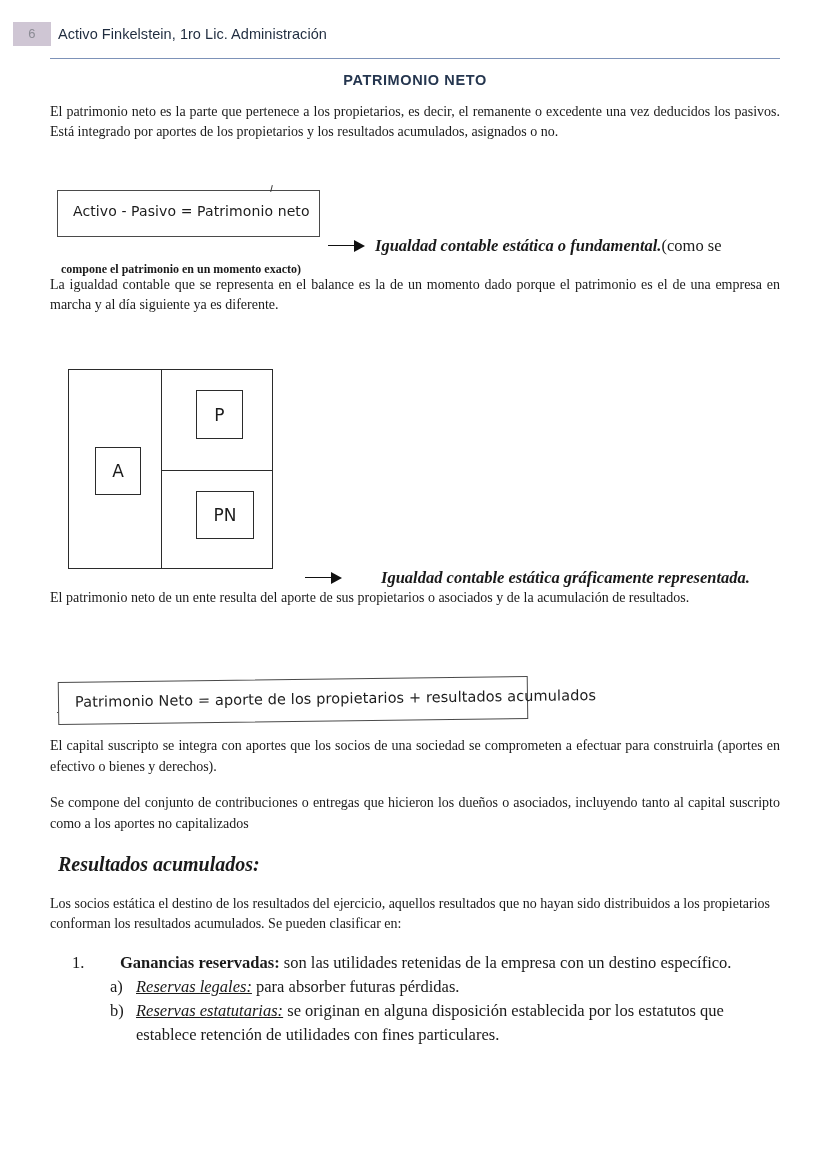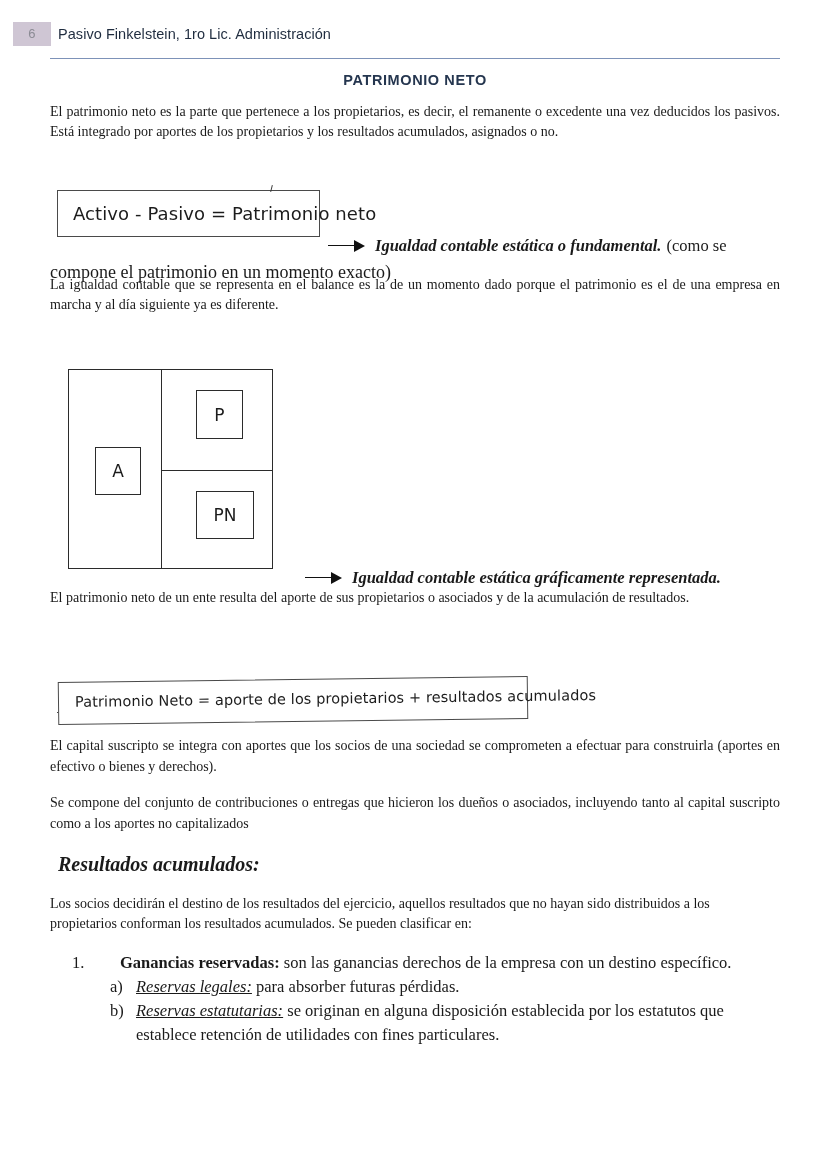--- a/index.html
+++ b/index.html
@@ -93,21 +93,21 @@
   
   .scan-box {
     position: relative;
     border: 1.3px solid #4a4a4a;
     background: #ffffff;
     font-family: "DejaVu Sans", "Liberation Sans", sans-serif;
     color: #1c1c1c;
     box-sizing: border-box;
   }
   .scan-box .scan-txt {
-    font-size: 18px;
+    font-size: 14px;
     letter-spacing: 0.1px;
     white-space: nowrap;
   }
 
   #formula-box-1 {
     position: absolute;
     left: 57px;
     top: 190px;
     width: 263px;
     height: 47px;
@@ -152,20 +152,21 @@
     white-space: nowrap;
     text-align: right;
   }
   .arrow-row-2 {
     position: absolute;
     left: 305px;
     top: 568px;
     display: flex;
     align-items: center;
     white-space: nowrap;
+    gap: 29px;
   }
   .arrow-glyph {
     display: inline-block;
     position: relative;
     width: 40px;
     height: 14px;
     margin-right: 7px;
     flex: none;
   }
   .arrow-glyph .shaft {
@@ -191,24 +192,25 @@
     font-weight: bold;
     font-style: italic;
   }
   .cap-plain {
     font-size: 16.5px;
     font-weight: normal;
     font-style: normal;
   }
   .tail-line {
     position: absolute;
-    left: 50px;
+    left: 61px;
     top: 262px;
-    font-size: 18px;
-    white-space: nowrap;
+    font-size: 12px;
+    white-space: nowrap;
+    font-weight: bold;
   }
 
   
   #apn-diagram {
     position: absolute;
     left: 68px;
     top: 369px;
     width: 205px;
     height: 200px;
   }
@@ -286,21 +288,21 @@
   .li-2-term {
     font-style: italic;
     text-decoration: underline;
   }
 </style>
 </head>
 <body>
 
 <div class="page-header">
   <div class="page-num-badge">6</div>
-  <div class="header-title">Pasivo Finkelstein, 1ro Lic. Administración</div>
+  <div class="header-title">Activo Finkelstein, 1ro Lic. Administración</div>
   <div class="header-rule"></div>
 </div>
 
 <div class="content">
 
   <div class="doc-title">PATRIMONIO NETO</div>
 
   <p class="body-par">El patrimonio neto es la parte que pertenece a los propietarios, es decir, el remanente o excedente una vez deducidos los pasivos. Está integrado por aportes de los propietarios y los resultados acumulados, asignados o no.</p>
 
   <div style="height:112px"></div>
@@ -314,26 +316,26 @@
   <div style="height:66px"></div>
 
   <h3 class="sub-head">Aporte de los propietarios:</h3>
 
   <p class="body-par">El capital suscripto se integra con aportes que los socios de una sociedad se comprometen a efectuar para construirla (aportes en efectivo o bienes y derechos).</p>
 
   <p class="body-par">Se compone del conjunto de contribuciones o entregas que hicieron los dueños o asociados, incluyendo tanto al capital suscripto como a los aportes no capitalizados</p>
 
   <h3 class="sub-head">Resultados acumulados:</h3>
 
-  <p class="body-par ragged">Los socios decidirán el destino de los resultados del ejercicio, aquellos resultados que no hayan sido distribuidos a los propietarios conforman los resultados acumulados. Se pueden clasificar en:</p>
+  <p class="body-par ragged">Los socios estática el destino de los resultados del ejercicio, aquellos resultados que no hayan sido distribuidos a los propietarios conforman los resultados acumulados. Se pueden clasificar en:</p>
 
   <ol class="ol-level1">
     <li class="li-1">
       <span class="marker">1.</span>
-      <span class="li-1-strong">Ganancias reservadas:</span><span> son las ganancias derechos de la empresa con un destino específico.</span>
+      <span class="li-1-strong">Ganancias reservadas:</span><span> son las utilidades retenidas de la empresa con un destino específico.</span>
       <ol class="ol-level2">
         <li class="li-2">
           <span class="marker">a)</span>
           <span class="li-2-term">Reservas legales:</span><span> para absorber futuras pérdidas.</span>
         </li>
         <li class="li-2">
           <span class="marker">b)</span>
           <span class="li-2-term">Reservas estatutarias:</span><span> se originan en alguna disposición establecida por los estatutos que establece retención de utilidades con fines particulares.</span>
         </li>
       </ol>
@@ -345,21 +347,21 @@
   <div class="tick"></div>
   <div class="scan-txt">Activo - Pasivo = Patrimonio neto</div>
 </div>
 
 <div class="arrow-row-1">
   <span class="arrow-glyph">
     <span class="shaft"></span>
       <span class="head"></span>
   </span>
   <span class="cap-bold-it">Igualdad contable estática o fundamental.</span>
-  <span class="cap-plain" style="margin-left:5px">(como se</span>
+  <span class="cap-plain" style="">(como se</span>
 </div>
 <div class="tail-line">compone el patrimonio en un momento exacto)</div>
 
 <div id="apn-diagram">
   <div class="dg-rect dg-outer-left"></div>
   <div class="dg-rect dg-outer-rt-top"></div>
   <div class="dg-rect dg-outer-rt-bot"></div>
   <div class="dg-rect dg-inner dg-inner-a">A</div>
   <div class="dg-rect dg-inner dg-inner-p">P</div>
   <div class="dg-rect dg-inner dg-inner-pn">PN</div>

